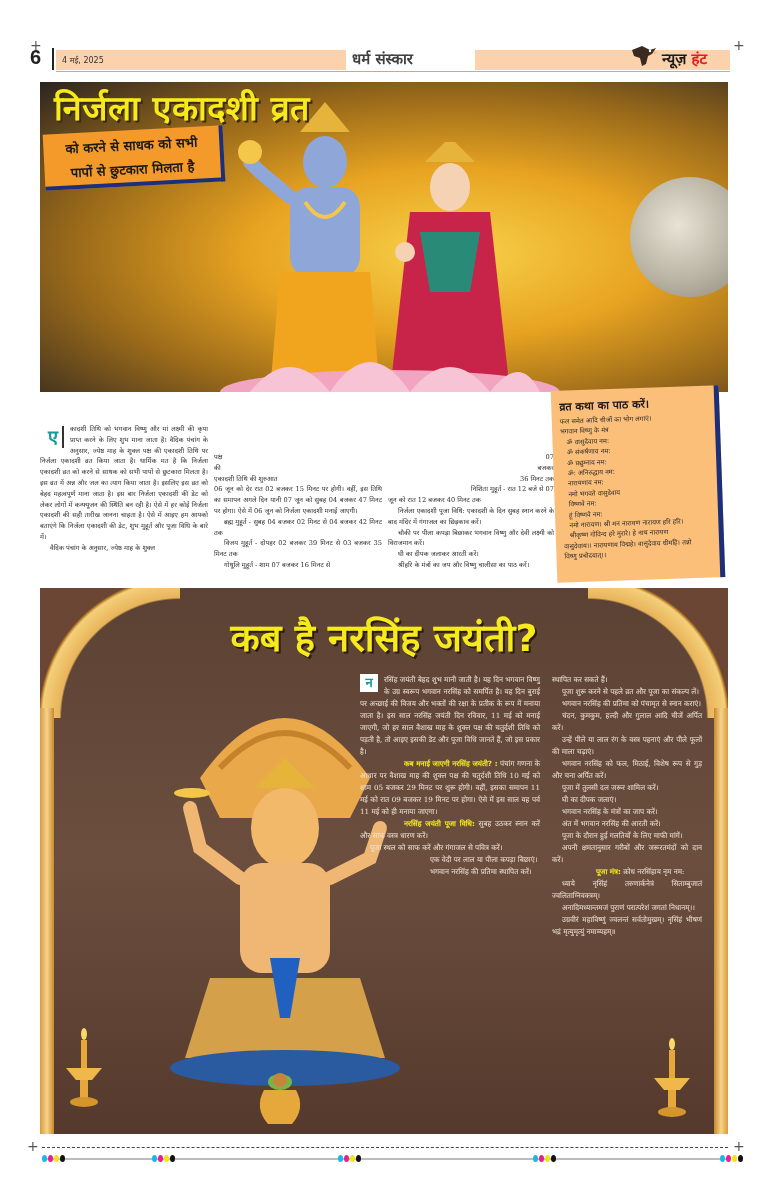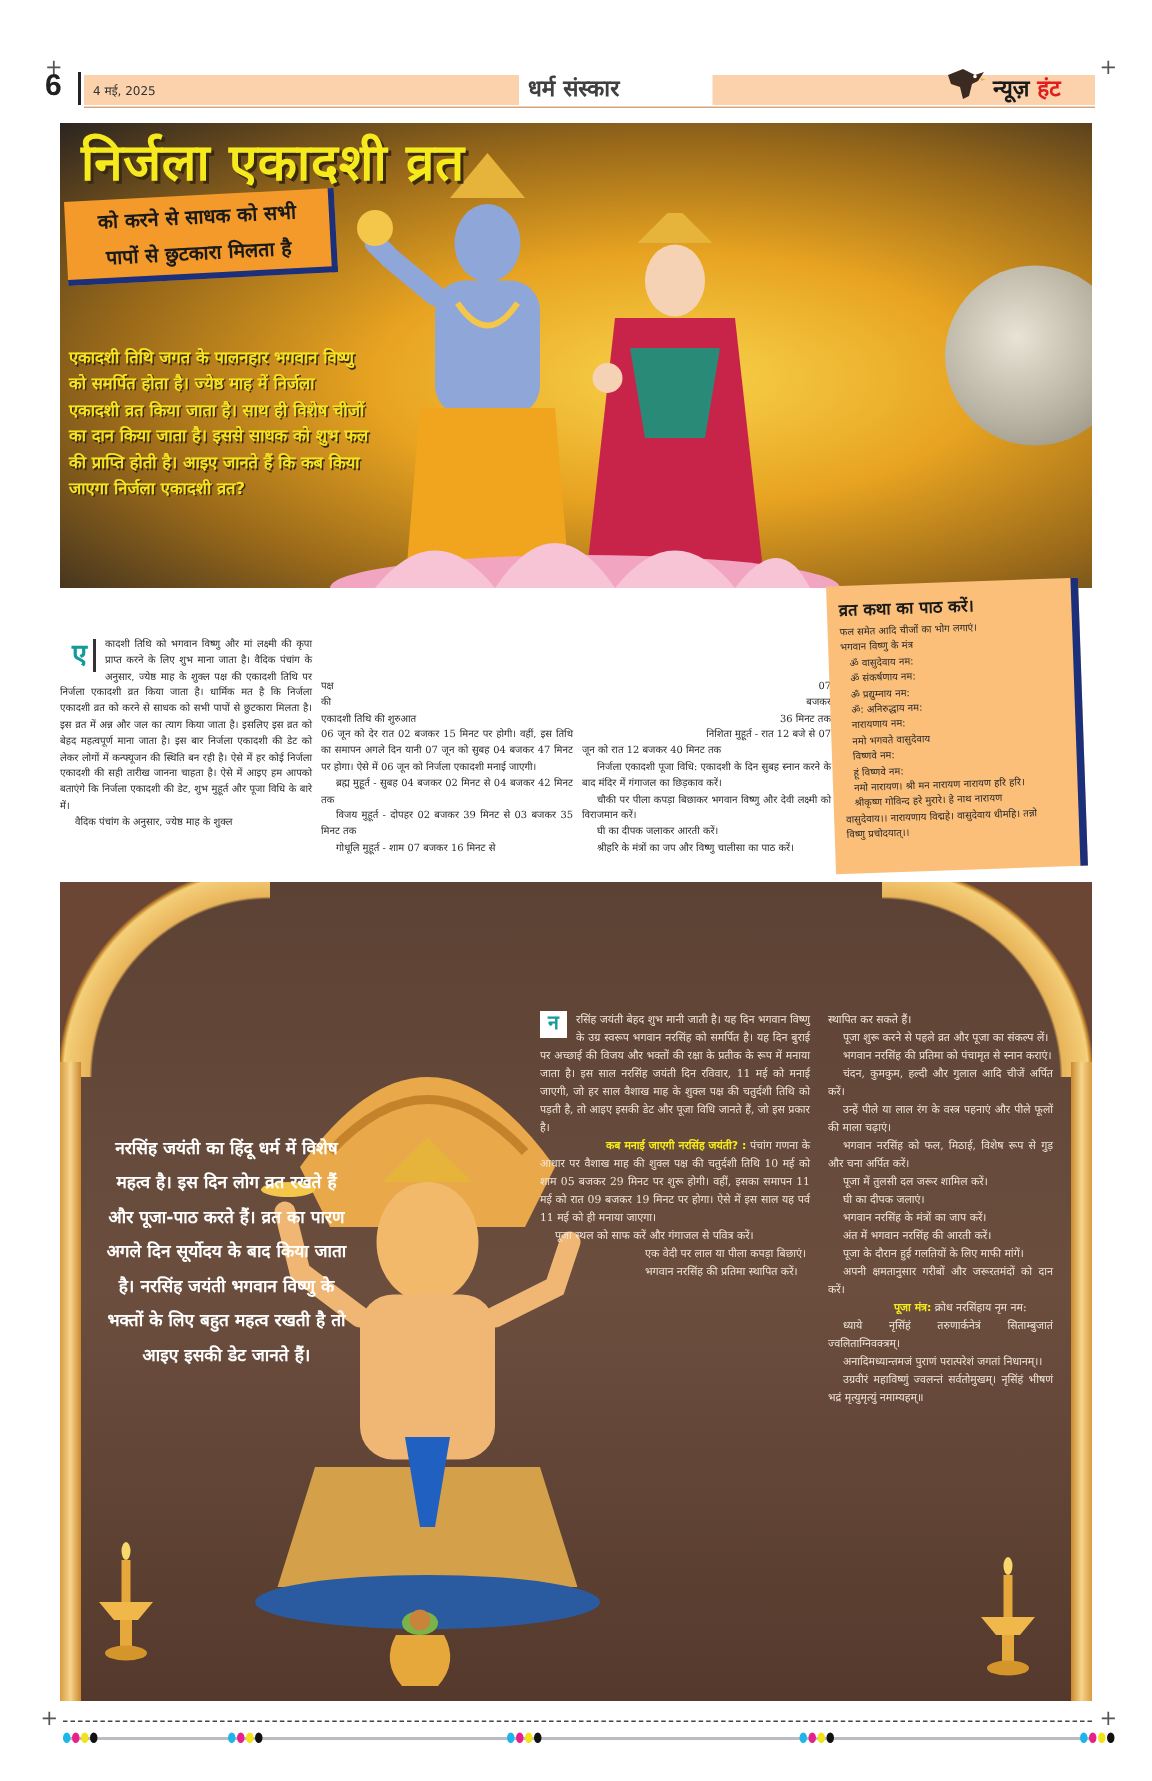--- a/index.html
+++ b/index.html
@@ -122,21 +122,20 @@
   </svg>
   <svg class="lotus" viewBox="0 0 360 80">
     <ellipse cx="180" cy="60" rx="170" ry="22" fill="#f2a5c0"></ellipse>
     <path d="M40 60 Q80 10 120 60 Q160 0 200 60 Q240 10 280 60 Q310 20 330 60 Z" fill="#f7c4d6"></path>
   </svg>
   <div class="top-title">निर्जला एकादशी व्रत</div>
   <div class="subtitle-box">
     <div class="subtitle-text">को करने से साधक को सभी</div>
     <div class="subtitle-text">पापों से छुटकारा मिलता है</div>
   </div>
-  <div class="top-intro">एकादशी तिथि जगत के पालनहार भगवान विष्णु को समर्पित होता है। ज्येष्ठ माह में निर्जला एकादशी व्रत किया जाता है। साथ ही विशेष चीजों का दान किया जाता है। इससे साधक को शुभ फल की प्राप्ति होती है। आइए जानते हैं कि कब किया जाएगा निर्जला एकादशी व्रत?</div>
 </div>
 
 <div class="col col-1">
   <span class="dropcap">ए</span>
   <span>कादशी तिथि को भगवान विष्णु और मां लक्ष्मी की कृपा प्राप्त करने के लिए शुभ माना जाता है। वैदिक पंचांग के अनुसार, ज्येष्ठ माह के शुक्ल पक्ष की एकादशी तिथि पर निर्जला एकादशी व्रत किया जाता है। धार्मिक मत है कि निर्जला एकादशी व्रत को करने से साधक को सभी पापों से छुटकारा मिलता है। इस व्रत में अन्न और जल का त्याग किया जाता है। इसलिए इस व्रत को बेहद महत्वपूर्ण माना जाता है। इस बार निर्जला एकादशी की डेट को लेकर लोगों में कन्फ्यूजन की स्थिति बन रही है। ऐसे में हर कोई निर्जला एकादशी की सही तारीख जानना चाहता है। ऐसे में आइए हम आपको बताएंगे कि निर्जला एकादशी की डेट, शुभ मुहूर्त और पूजा विधि के बारे में।</span>
   <p>वैदिक पंचांग के अनुसार, ज्येष्ठ माह के शुक्ल</p>
 </div>
 
 <div class="col col-2">
   <div>पक्ष</div>
@@ -176,41 +175,42 @@
   <div class="mantra-line i1">श्रीकृष्ण गोविन्द हरे मुरारे। हे नाथ नारायण</div>
   <div class="mantra-line">वासुदेवाय।। नारायणाय विद्महे। वासुदेवाय धीमहि। तन्नो</div>
   <div class="mantra-line">विष्णु प्रचोदयात्।।</div>
 </div>
 
 <div class="bottom-feature">
   <div class="arch-left"></div>
   <div class="arch-right"></div>
   <div class="pillar-left"></div>
   <div class="pillar-right"></div>
+  <div class="bottom-title">कब है नरसिंह जयंती?</div>
 
   <svg class="narsingh" viewBox="0 0 230 430">
     <path d="M30 120 Q115 0 200 120 L180 160 L50 160 Z" fill="#e9a84a"></path>
     <path d="M50 110 Q115 40 180 110" stroke="#c6822a" stroke-width="6" fill="none"></path>
     <ellipse cx="115" cy="170" rx="34" ry="40" fill="#f2b96a"></ellipse>
     <path d="M85 130 L115 100 L145 130 Z" fill="#e6b43a"></path>
     <rect x="70" y="205" width="90" height="110" rx="22" fill="#f0b774"></rect>
     <path d="M70 220 L30 190 L20 150" stroke="#f0b774" stroke-width="14" fill="none" stroke-linecap="round"></path>
     <ellipse cx="22" cy="135" rx="18" ry="5" fill="#f4c64a"></ellipse>
     <path d="M160 220 L200 200 L210 170" stroke="#f0b774" stroke-width="14" fill="none" stroke-linecap="round"></path>
     <path d="M40 320 L190 320 L215 400 L15 400 Z" fill="#d4a04a"></path>
     <ellipse cx="115" cy="410" rx="115" ry="18" fill="#2a5aa0"></ellipse>
     <path d="M100 300 L130 300 L120 360 L110 360 Z" fill="#2060c0"></path>
   </svg>
 
-  <div class="bottom-intro">नरसिंह जयंती का हिंदू धर्म में विशेष महत्व है। इस दिन लोग व्रत रखते हैं और पूजा-पाठ करते हैं। व्रत का पारण अगले दिन सूर्योदय के बाद किया जाता है। नरसिंह जयंती भगवान विष्णु के भक्तों के लिए बहुत महत्व रखती है तो आइए इसकी डेट जानते हैं।</div>
 
   <div class="bcol bcol-1">
     <span class="bdropcap">न</span>
     <span>रसिंह जयंती बेहद शुभ मानी जाती है। यह दिन भगवान विष्णु के उग्र स्वरूप भगवान नरसिंह को समर्पित है। यह दिन बुराई पर अच्छाई की विजय और भक्तों की रक्षा के प्रतीक के रूप में मनाया जाता है। इस साल नरसिंह जयंती दिन रविवार, 11 मई को मनाई जाएगी, जो हर साल वैशाख माह के शुक्ल पक्ष की चतुर्दशी तिथि को पड़ती है, तो आइए इसकी डेट और पूजा विधि जानते हैं, जो इस प्रकार है।</span>
     <p><span class="hl">कब मनाई जाएगी नरसिंह जयंती? :</span> <span>पंचांग गणना के आधार पर वैशाख माह की शुक्ल पक्ष की चतुर्दशी तिथि 10 मई को शाम 05 बजकर 29 मिनट पर शुरू होगी। वहीं, इसका समापन 11 मई को रात 09 बजकर 19 मिनट पर होगा। ऐसे में इस साल यह पर्व 11 मई को ही मनाया जाएगा।</span></p>
+    <p><span class="hl">नरसिंह जयंती पूजा विधि:</span> <span>सुबह उठकर स्नान करें और साफ वस्त्र धारण करें।</span></p>
     <p>पूजा स्थल को साफ करें और गंगाजल से पवित्र करें।</p>
     <p style="padding-left:60px">एक वेदी पर लाल या पीला कपड़ा बिछाएं।</p>
     <p style="padding-left:60px">भगवान नरसिंह की प्रतिमा स्थापित करें।</p>
   </div>
 
   <div class="bcol bcol-2">
     <div>स्थापित कर सकते हैं।</div>
     <p>पूजा शुरू करने से पहले व्रत और पूजा का संकल्प लें।</p>
     <p>भगवान नरसिंह की प्रतिमा को पंचामृत से स्नान कराएं।</p>
     <p>चंदन, कुमकुम, हल्दी और गुलाल आदि चीजें अर्पित करें।</p>

